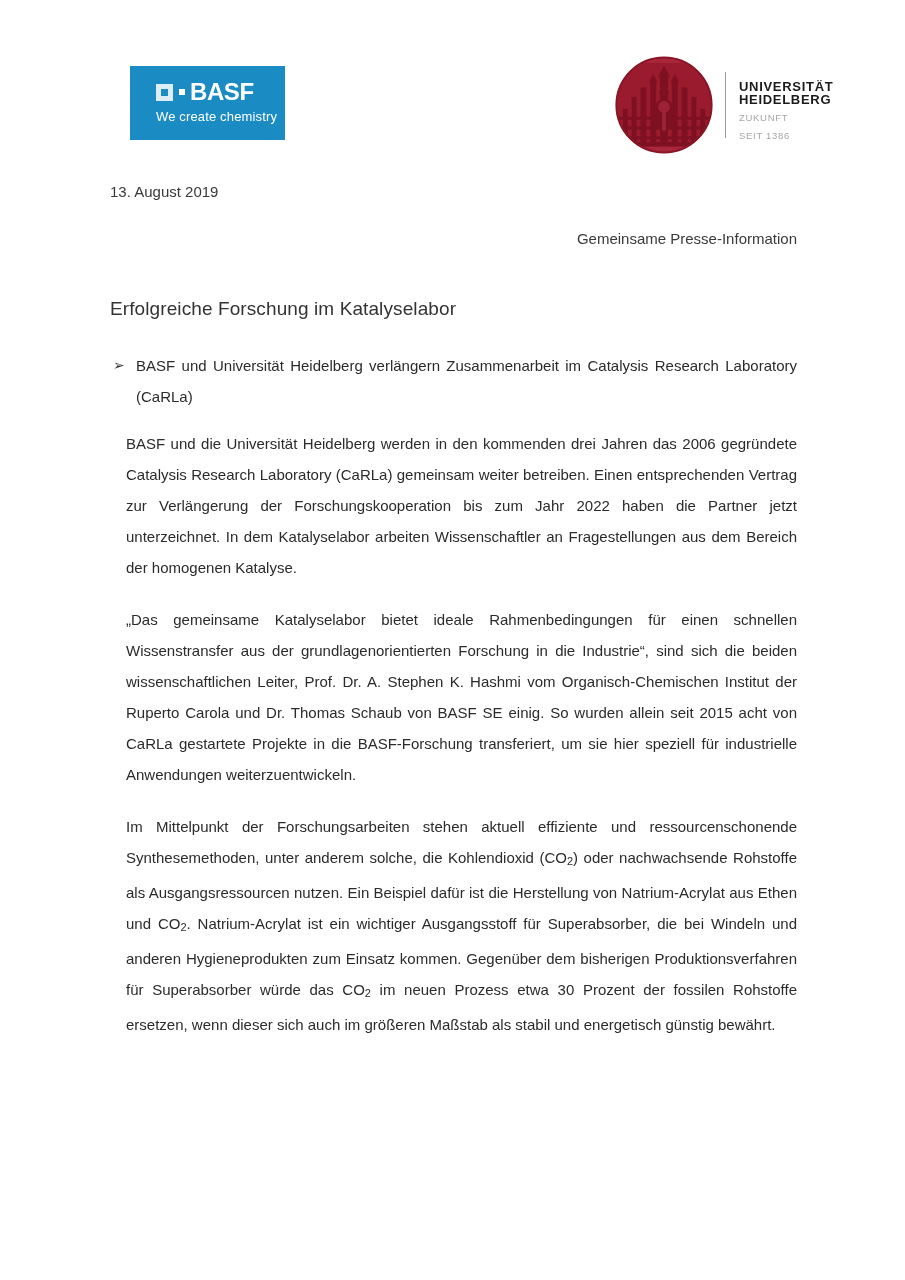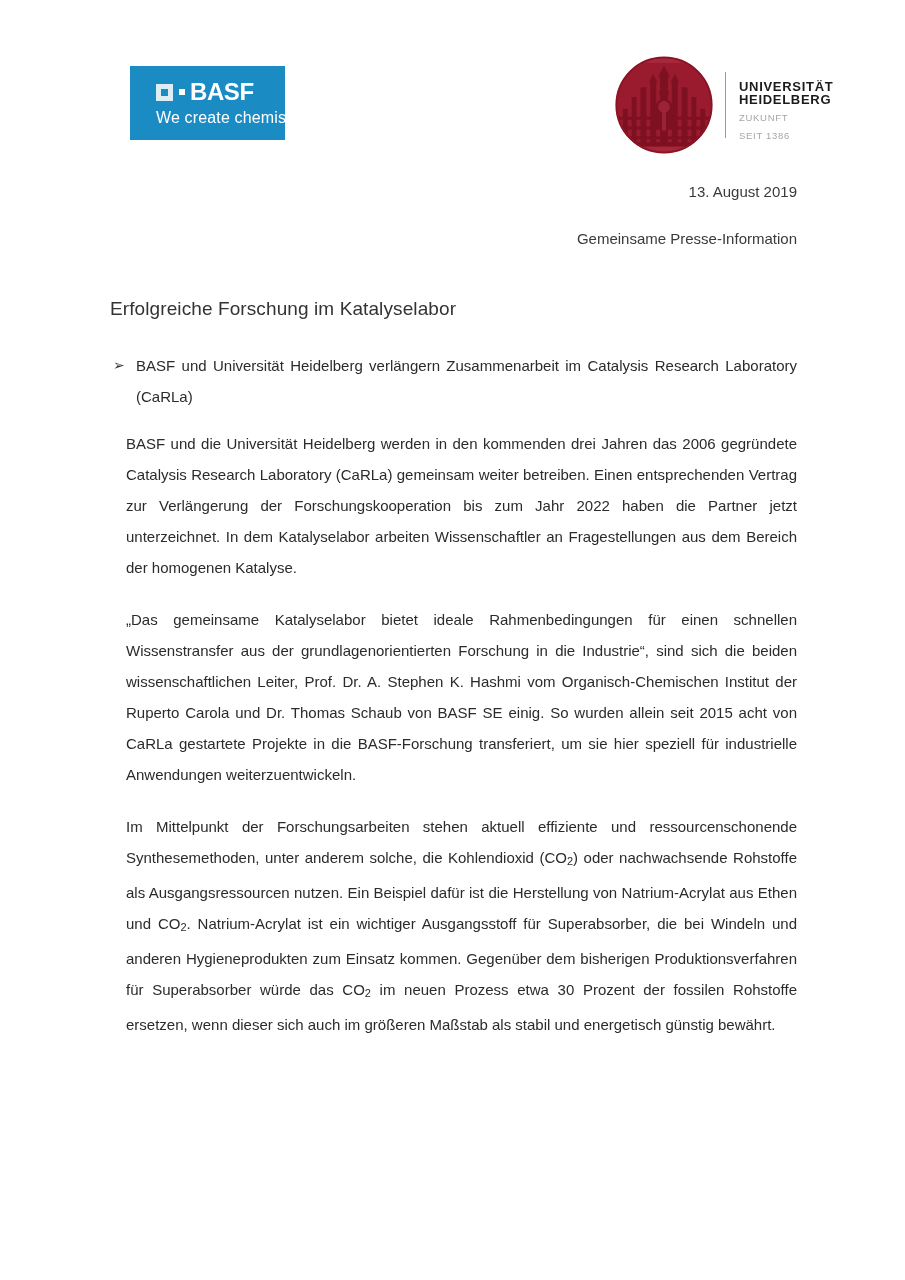--- a/index.html
+++ b/index.html
@@ -74,21 +74,21 @@
     font-weight: bold;
     color: #ffffff;
     letter-spacing: -0.4px;
     line-height: 1;
     font-family: "Liberation Sans", sans-serif;
   }
   .basf-tag {
     position: absolute;
     left: 26px;
     top: 43px;
-    font-size: 16px;
+    font-size: 13px;
     color: #ffffff;
     letter-spacing: 0.15px;
     white-space: nowrap;
   }
 
   
   .hd-logo {
     position: absolute;
     left: 615px;
     top: 56px;
@@ -131,21 +131,21 @@
     line-height: 11.5px;
     white-space: nowrap;
   }
 
   
   .date-line {
     position: absolute;
     left: 110px;
     top: 183px;
     width: 687px;
-    text-align: right;
+    text-align: left;
     font-size: 15px;
     color: #3a3a3a;
   }
   .kicker {
     position: absolute;
     left: 110px;
     top: 230px;
     width: 687px;
     text-align: right;
     font-size: 15px;

